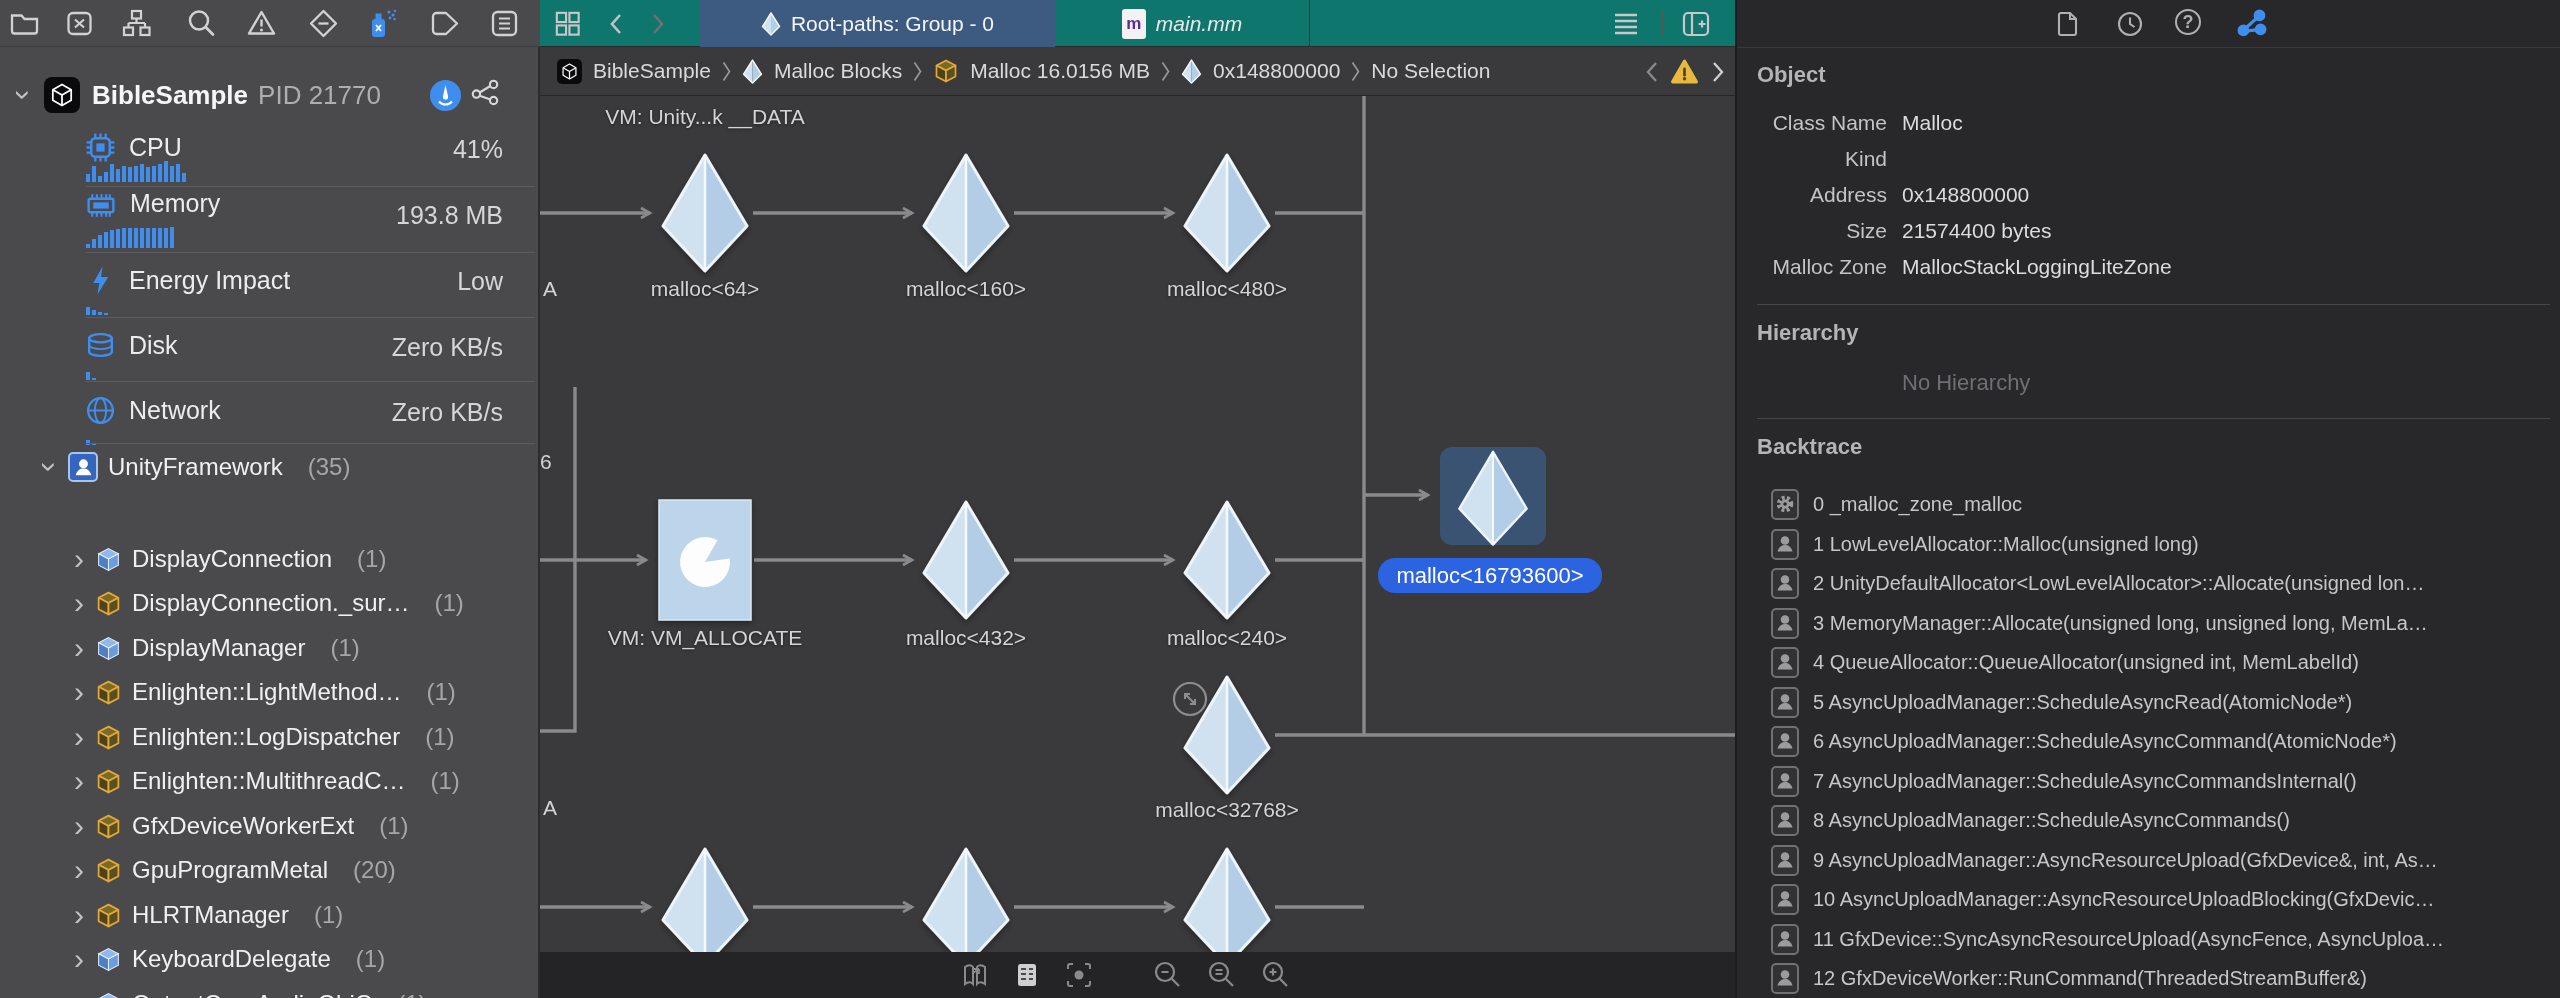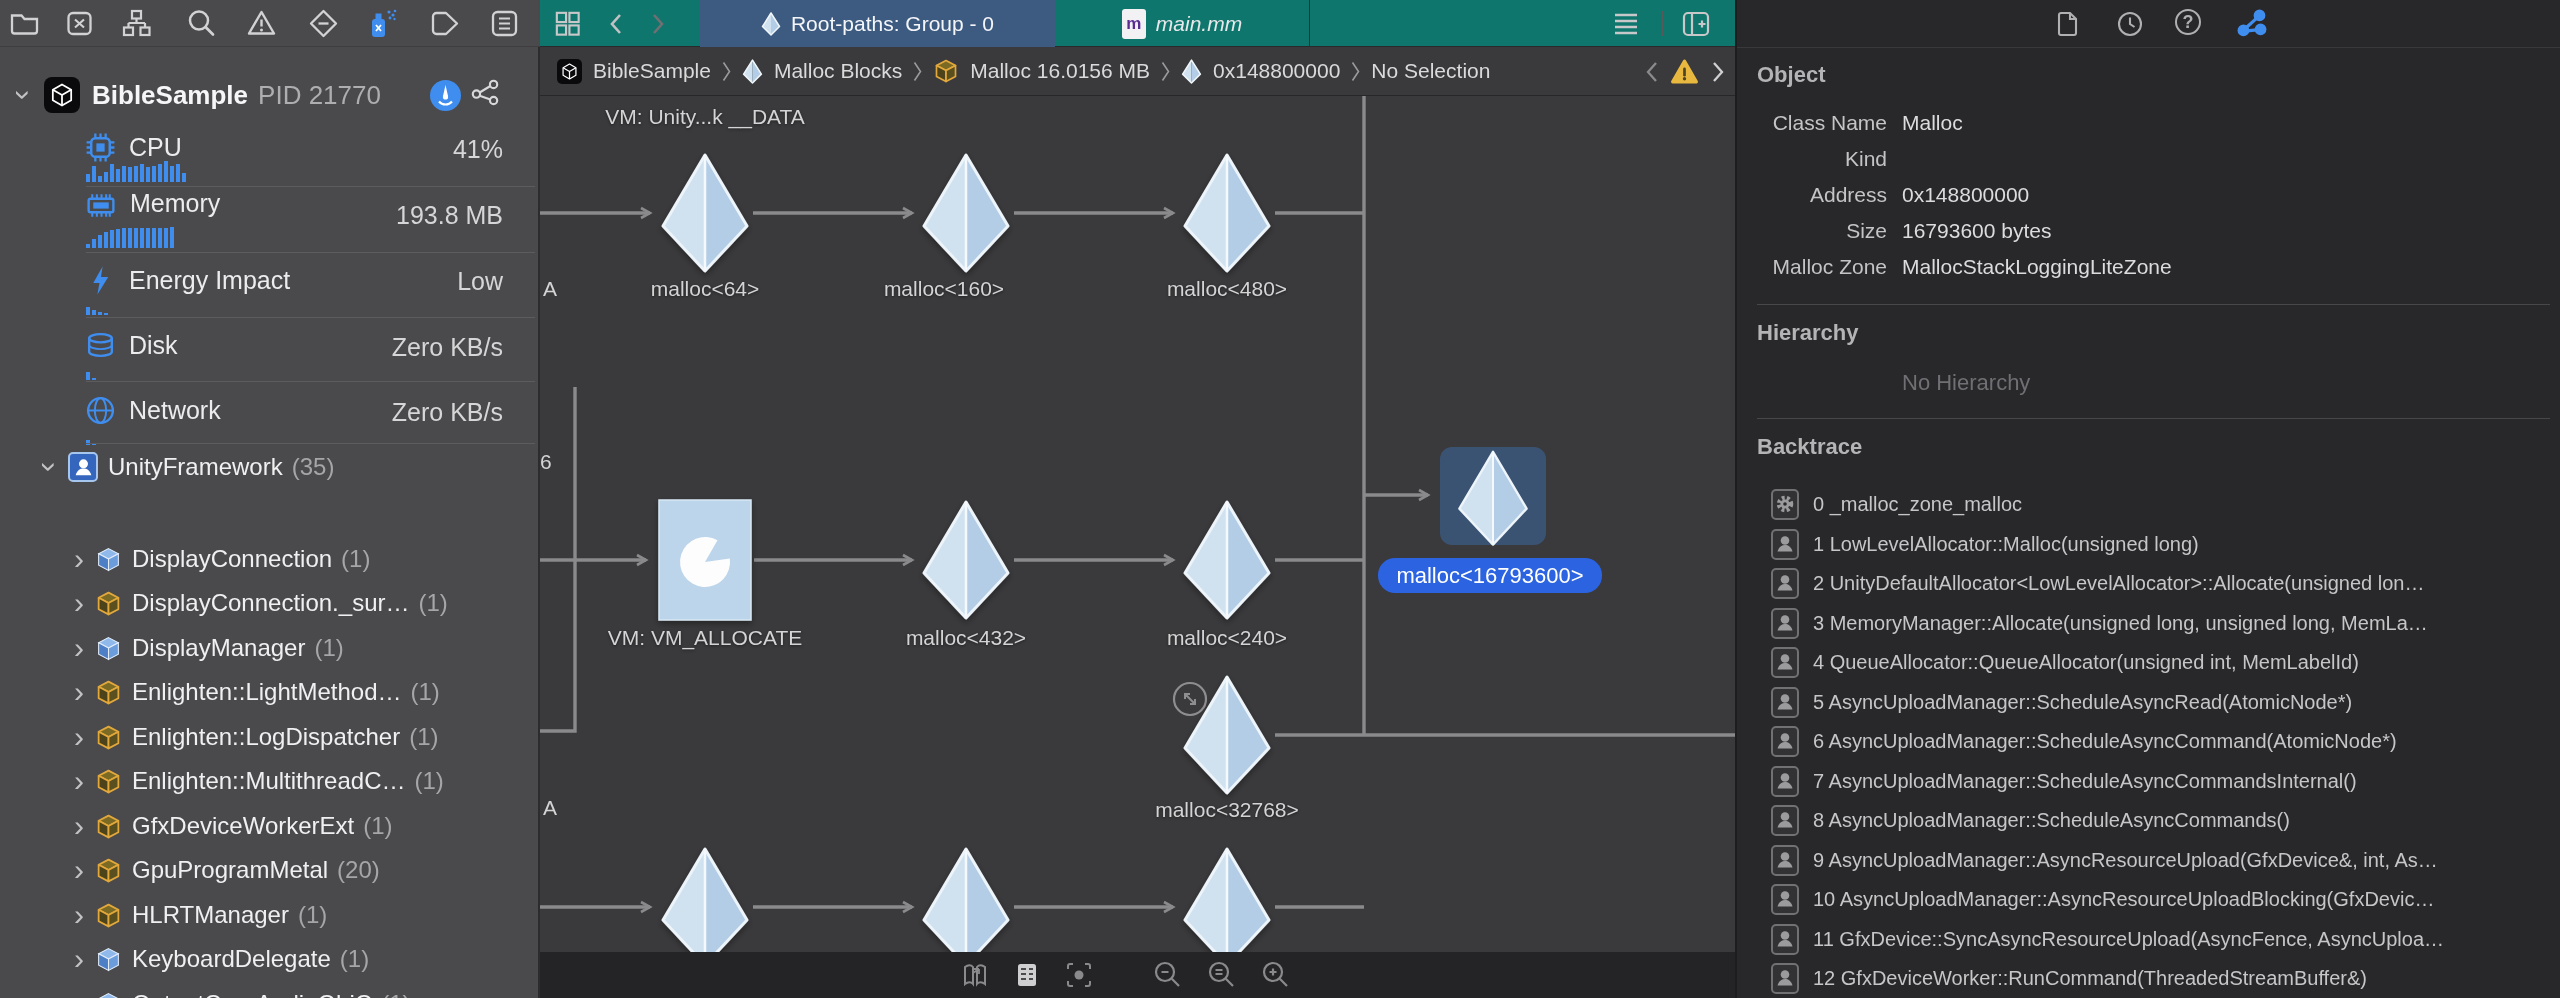--- a/index.html
+++ b/index.html
@@ -12,21 +12,21 @@
   .ticon{position:absolute;top:7px;}
   .metric-label{font-size:25px;color:#ececee;}
   .metric-value{position:absolute;right:35px;font-size:25px;color:#d6d6d8;}
   .divider{position:absolute;left:86px;right:3px;height:1px;background:#5c5c5e;}
   [data-spark]{position:absolute;display:flex;align-items:flex-end;gap:2px;height:24px;}
   [data-spark] i{display:block;width:4px;background:#3f8eef;}
   .trow{position:absolute;left:0;width:540px;height:44px;display:flex;align-items:center;}
   .chev{display:inline-block;color:#c2c2c4;font-size:30px;line-height:20px;width:20px;text-align:center;}
   .chev.down{transform:rotate(90deg);}
   .tl{font-size:24px;color:#f0f0f2;margin-left:10px;white-space:nowrap;}
-  .tc{font-size:24px;color:#a6a6a8;margin-left:9px;}
+  .tc{font-size:24px;color:#a6a6a8;margin-left:25px;}
   .cube{width:27px;height:27px;flex:0 0 27px;}
   
   #center{left:540px;top:0;width:1195px;height:998px;background:#3a3a3c;}
   #tabbar{left:0;top:0;width:1195px;height:47px;background:#0f766e;border-bottom:1px solid #2a2a2c;}
   #tab-active{left:160px;top:0;width:355px;height:47px;background:#3d5b80;display:flex;align-items:center;justify-content:center;gap:10px;color:#f4f6f9;font-size:21px;}
   #tab-2{left:515px;top:0;width:255px;height:47px;display:flex;align-items:center;justify-content:center;gap:10px;color:#e8e8ea;font-size:21px;font-style:italic;border-right:1px solid #2d2d2f;}
   #breadcrumb{left:0;top:47px;width:1195px;height:49px;background:#3a3a3c;border-bottom:1px solid #272729;display:flex;align-items:center;padding-left:17px;gap:11px;}
   .bc-label{font-size:21px;color:#dadadc;white-space:nowrap;}
   #canvas{left:0;top:96px;width:1195px;height:856px;background:#3a3a3c;overflow:hidden;}
   .nlabel{position:absolute;transform:translateX(-50%);font-size:21px;color:#d4d4d6;white-space:nowrap;text-shadow:0 1px 3px rgba(0,0,0,.45);}
@@ -496,21 +496,21 @@
         <circle cx="650" cy="603" r="16" fill="none" stroke="#8e8e90" stroke-width="2.2"></circle>
         <path d="M654 607L645 598M645 603v-5h5M646 599l9 9M655 603v5h-5" fill="none" stroke="#8e8e90" stroke-width="2"></path>
       </g>
     </svg>
 
     <div class="nlabel" style="left:165px;top:9px">VM: Unity...k __DATA</div>
     <div class="elabel" style="left:3px;top:181px">A</div>
     <div class="elabel" style="left:0px;top:354px">6</div>
     <div class="elabel" style="left:3px;top:700px">A</div>
     <div class="nlabel" style="left:165px;top:181px">malloc&lt;64&gt;</div>
-    <div class="nlabel" style="left:404px;top:181px">malloc&lt;160&gt;</div>
+    <div class="nlabel" style="left:426px;top:181px">malloc&lt;160&gt;</div>
     <div class="nlabel" style="left:687px;top:181px">malloc&lt;480&gt;</div>
     <div class="nlabel" style="left:165px;top:530px">VM: VM_ALLOCATE</div>
     <div class="nlabel" style="left:426px;top:530px">malloc&lt;432&gt;</div>
     <div class="nlabel" style="left:687px;top:530px">malloc&lt;240&gt;</div>
     <div class="nlabel" style="left:687px;top:702px">malloc&lt;32768&gt;</div>
     <div id="sel-pill" class="abs">malloc&lt;16793600&gt;</div>
   </div>
 
   <div id="bottombar" class="abs">
     <svg width="30" height="30" viewBox="0 0 30 30" fill="none" stroke="#8a8a8c" stroke-width="2">
@@ -570,21 +570,21 @@
   <div class="frow" style="top:147px">
       <span class="flabel">Kind</span>
       <span class="fvalue"></span>
     </div>
   <div class="frow" style="top:183px">
       <span class="flabel">Address</span>
       <span class="fvalue">0x148800000</span>
     </div>
   <div class="frow" style="top:219px">
       <span class="flabel">Size</span>
-      <span class="fvalue">16793600 bytes</span>
+      <span class="fvalue">21574400 bytes</span>
     </div>
   <div class="frow" style="top:255px">
       <span class="flabel">Malloc Zone</span>
       <span class="fvalue">MallocStackLoggingLiteZone</span>
     </div>
   <div class="sepline" style="top:304px"></div>
 
   <div class="sec-title" style="top:320px">Hierarchy</div>
   <div class="hempty" style="top:370px">No Hierarchy</div>
   <div class="sepline" style="top:418px"></div>

